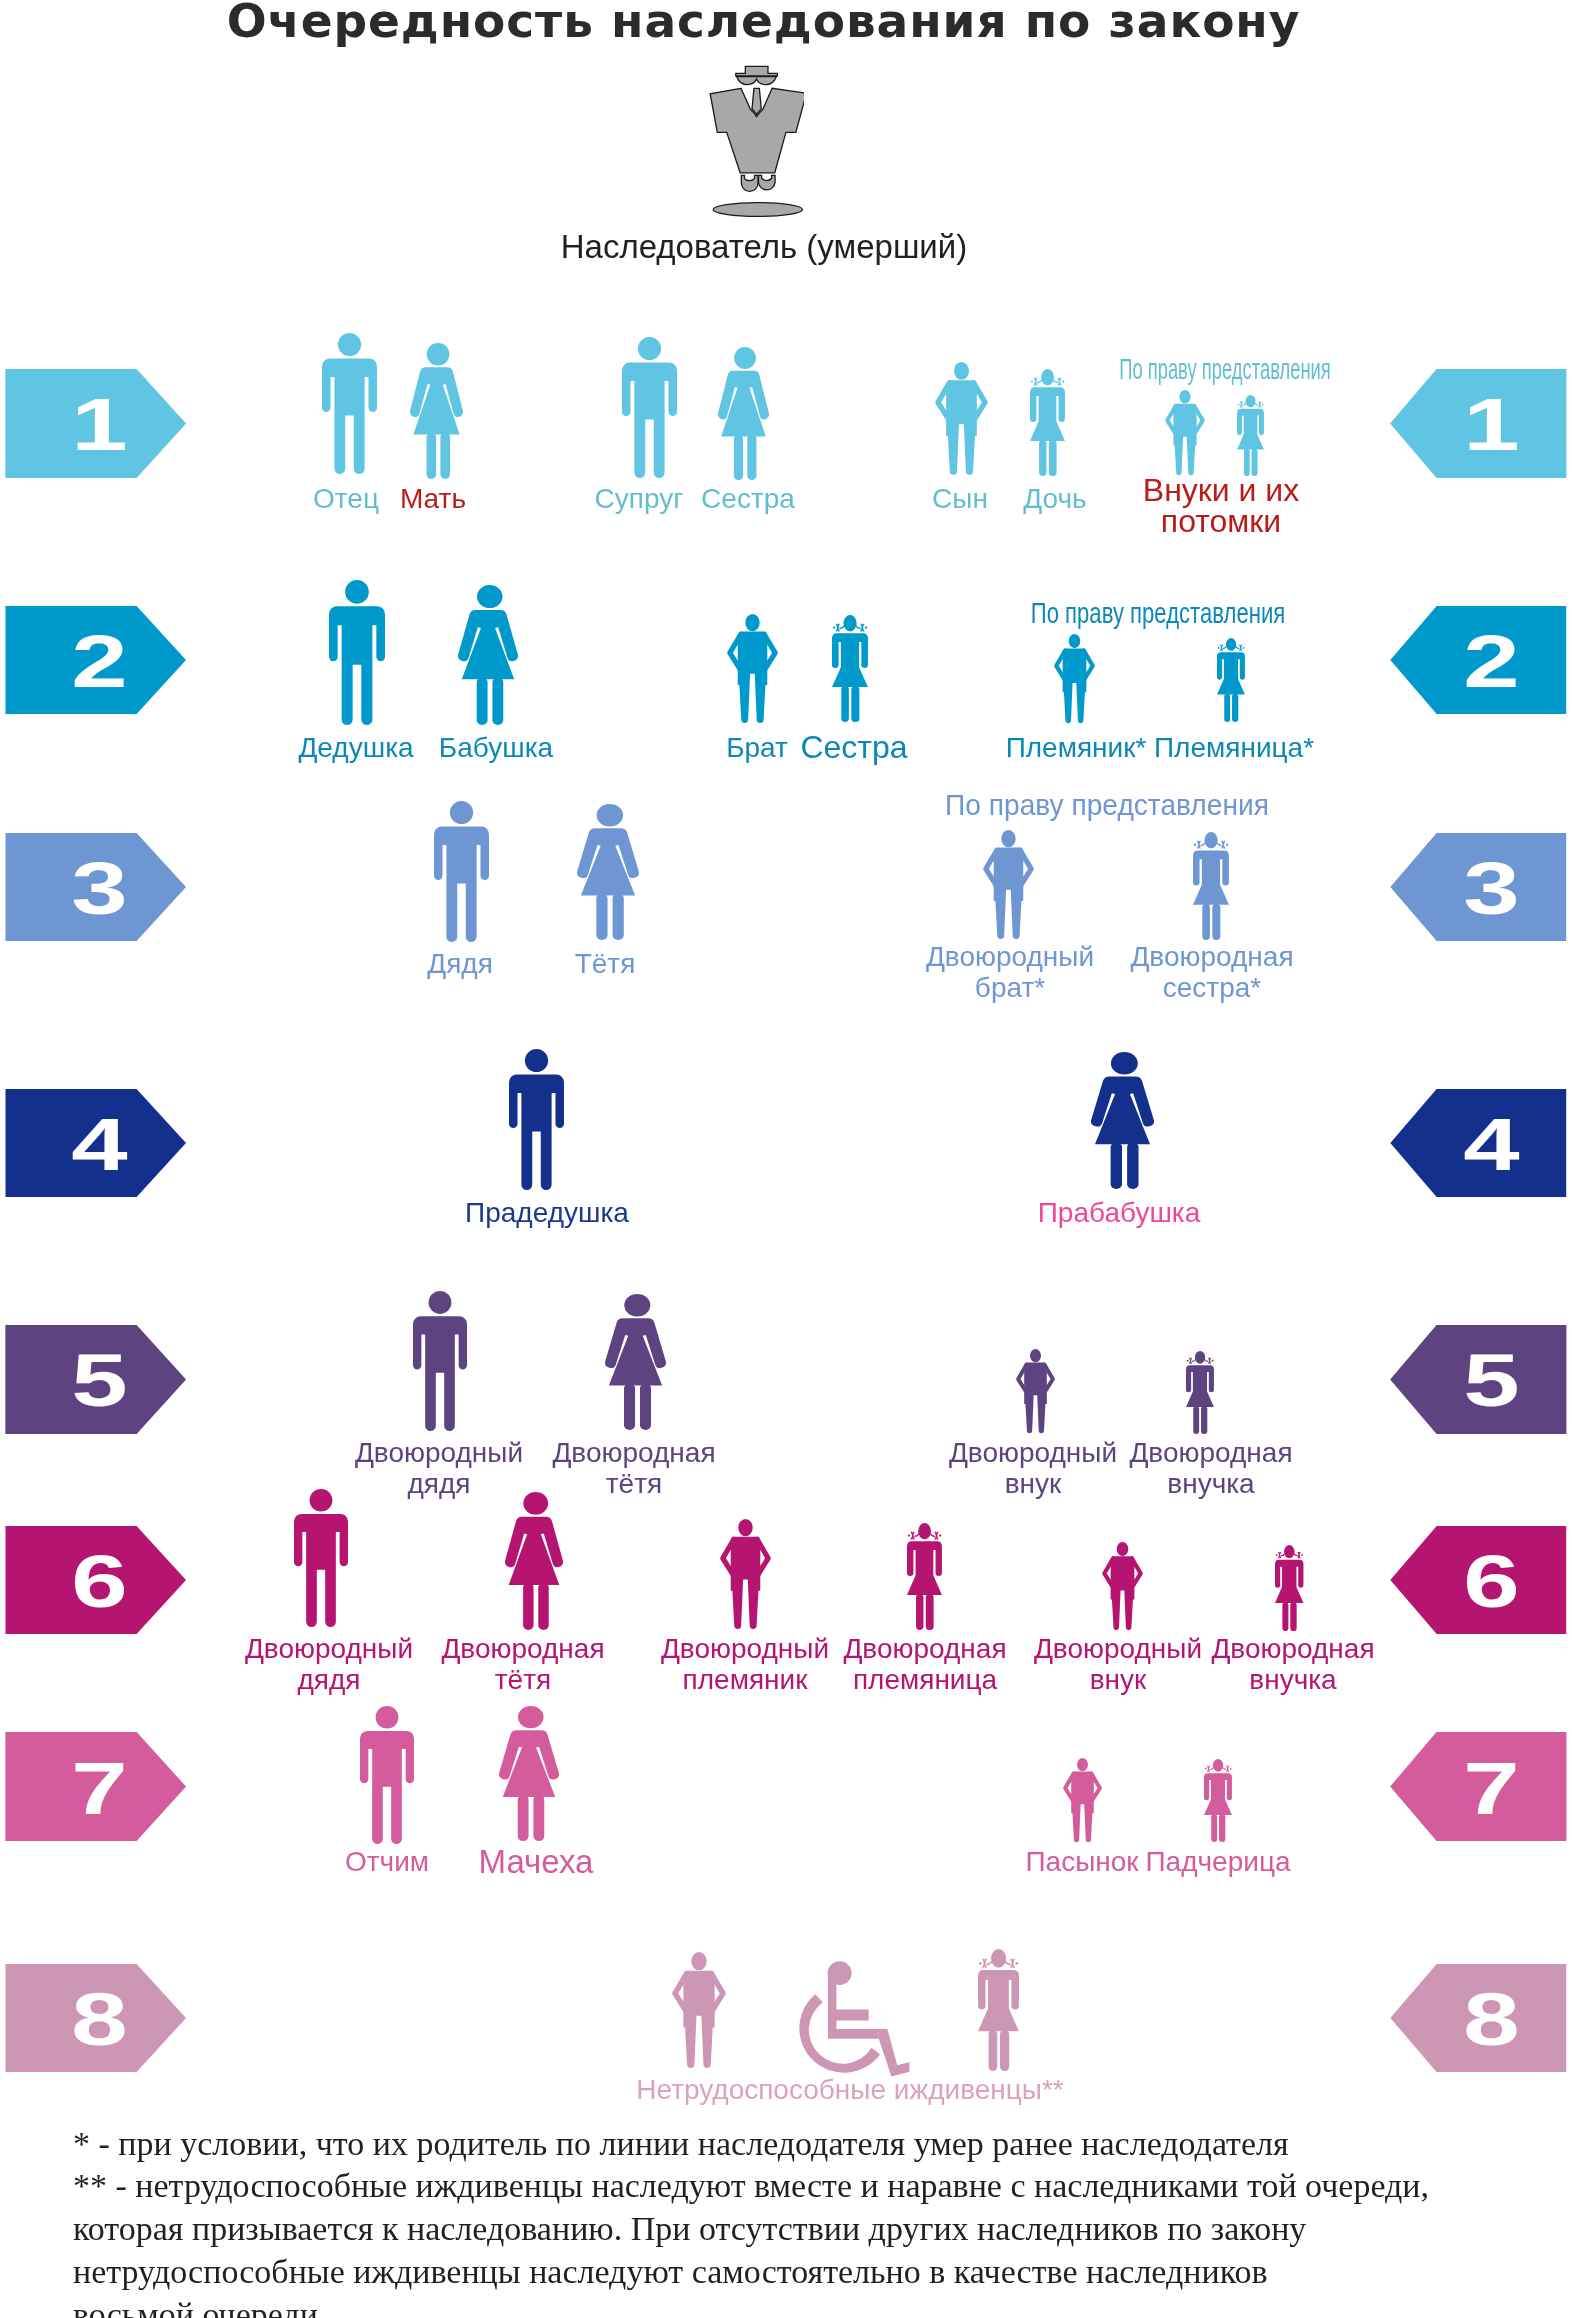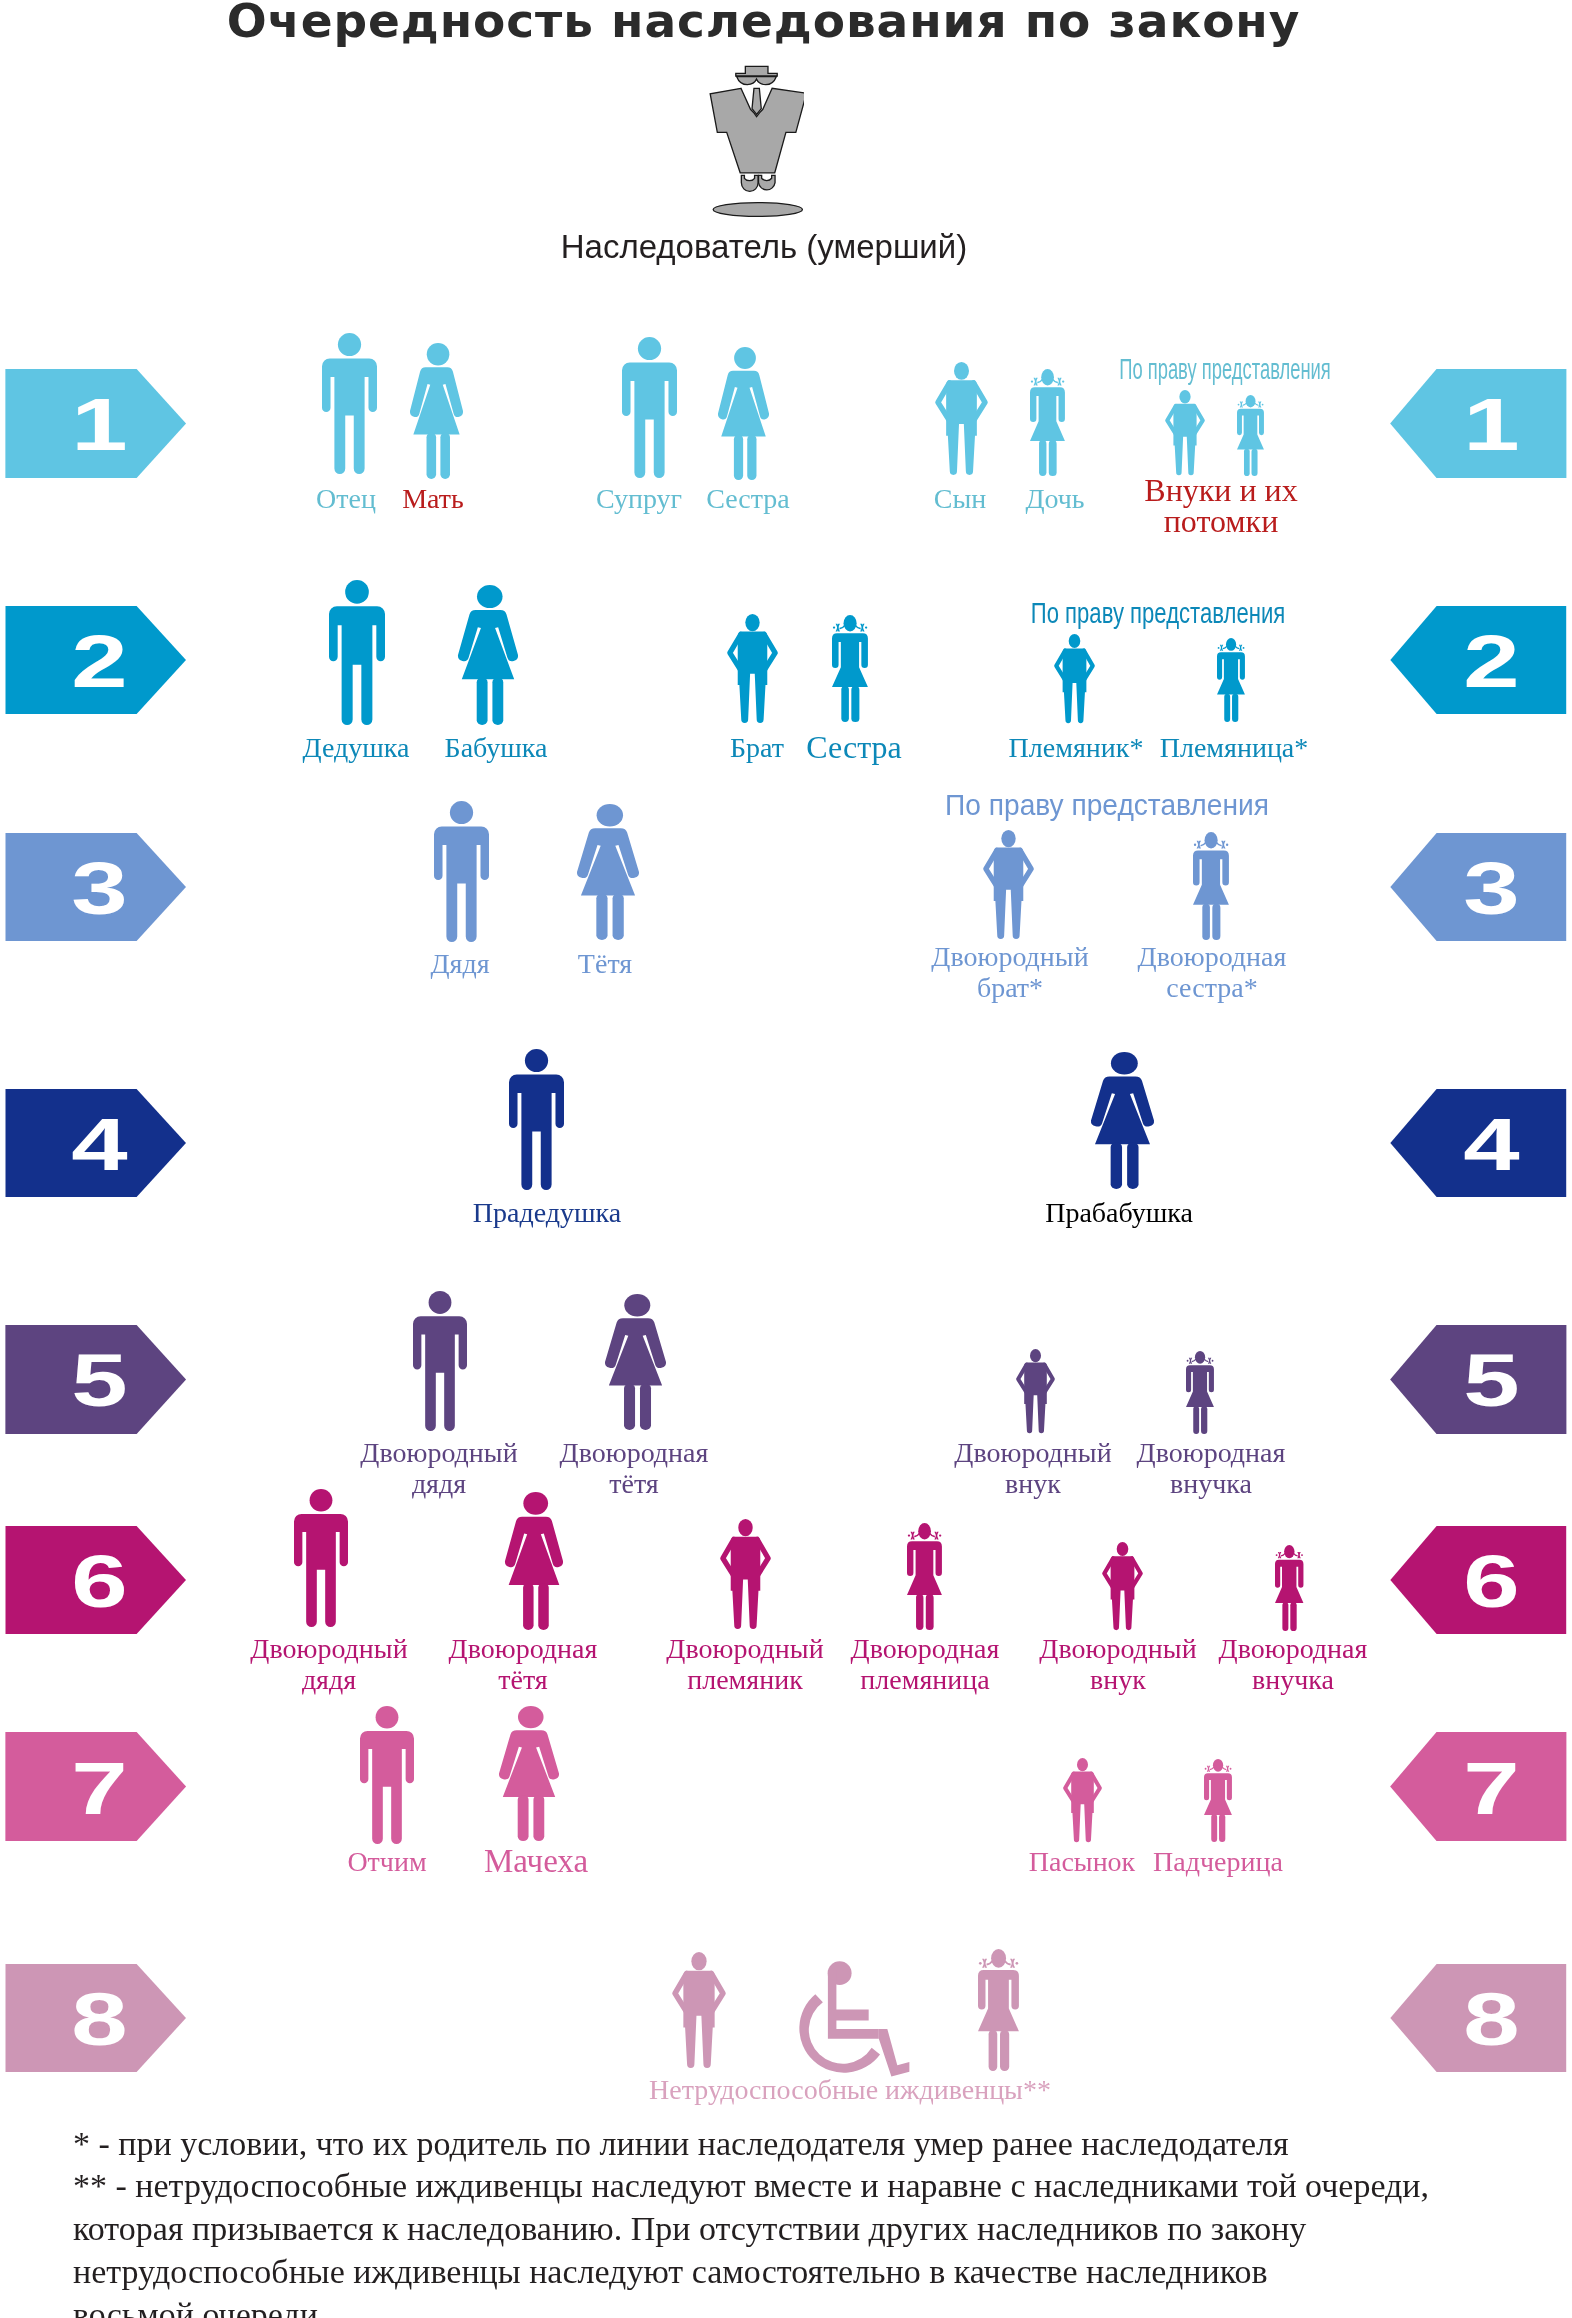--- a/index.html
+++ b/index.html
@@ -1,20 +1,20 @@
 <!DOCTYPE html>
 <html style="font-size:12.4px"><head>
 <meta charset="utf-8">
 <style>
   html,body{margin:0;padding:0;}
   body{width:1572px;height:2319px;background:#ffffff;font-family:"Liberation Sans",sans-serif;position:relative;overflow:hidden;}
   #page-title{position:absolute;left:0;top:-7px;width:1527px;text-align:center;font-size:47px;font-weight:bold;
     color:#2b2b2b;letter-spacing:0.9px;font-family:"DejaVu Sans",sans-serif;white-space:nowrap;}
   svg.fig{position:absolute;overflow:visible;}
-  .lab{position:absolute;text-align:center;font-size:28px;line-height:31px;white-space:pre;font-family:Liberation Serif, serif;}
+  .lab{position:absolute;text-align:center;font-size:28px;line-height:31px;white-space:pre;font-family:Liberation Sans, sans-serif;}
   .hdr{position:absolute;text-align:center;font-size:29px;white-space:nowrap;line-height:29px;font-family:"Liberation Sans",sans-serif;transform-origin:center center;}
   .arrow{position:absolute;}
   .num{position:absolute;text-align:center;font-family:"Liberation Sans",sans-serif;font-weight:bold;font-size:74px;color:#fff;line-height:74px;transform:scaleX(1.37);transform-origin:center center;}
   .fn{position:absolute;font-size:34px;line-height:43px;color:#231f20;font-family:Liberation Serif, serif;white-space:pre-wrap;}
   #deceased-label{position:absolute;left:532px;top:228px;width:464px;text-align:center;font-size:33px;color:#231f20;white-space:nowrap;}
 </style>
 </head>
 <body>
 
 <div id="page-title">Очередность наследования по закону</div>
@@ -420,21 +420,21 @@
     <div class="lab" style="left:622px;top:732px;width:464px;font-size:32px;color:#0C88B8">Сестра</div>
     <div class="lab" style="left:844px;top:732px;width:464px;font-size:28px;color:#0C88B8">Племяник*</div>
     <div class="lab" style="left:1002px;top:732px;width:464px;font-size:28px;color:#0C88B8">Племяница*</div>
     <div class="lab" style="left:228px;top:948px;width:464px;font-size:28px;color:#6E96D2">Дядя</div>
     <div class="lab" style="left:373px;top:948px;width:464px;font-size:28px;color:#6E96D2">Тётя</div>
     <div class="lab" style="left:778px;top:941px;width:464px;font-size:28px;color:#6E96D2">Двоюродный
 брат*</div>
     <div class="lab" style="left:980px;top:941px;width:464px;font-size:28px;color:#6E96D2">Двоюродная
 сестра*</div>
     <div class="lab" style="left:315px;top:1197px;width:464px;font-size:28px;color:#1A3A8C">Прадедушка</div>
-    <div class="lab" style="left:887px;top:1197px;width:464px;font-size:28px;color:#000000">Прабабушка</div>
+    <div class="lab" style="left:887px;top:1197px;width:464px;font-size:28px;color:#ec4899">Прабабушка</div>
     <div class="lab" style="left:207px;top:1437px;width:464px;font-size:28px;color:#5D4480">Двоюродный
 дядя</div>
     <div class="lab" style="left:402px;top:1437px;width:464px;font-size:28px;color:#5D4480">Двоюродная
 тётя</div>
     <div class="lab" style="left:801px;top:1437px;width:464px;font-size:28px;color:#5D4480">Двоюродный
 внук</div>
     <div class="lab" style="left:979px;top:1437px;width:464px;font-size:28px;color:#5D4480">Двоюродная
 внучка</div>
     <div class="lab" style="left:97px;top:1633px;width:464px;font-size:28px;color:#B51471">Двоюродный
 дядя</div>

